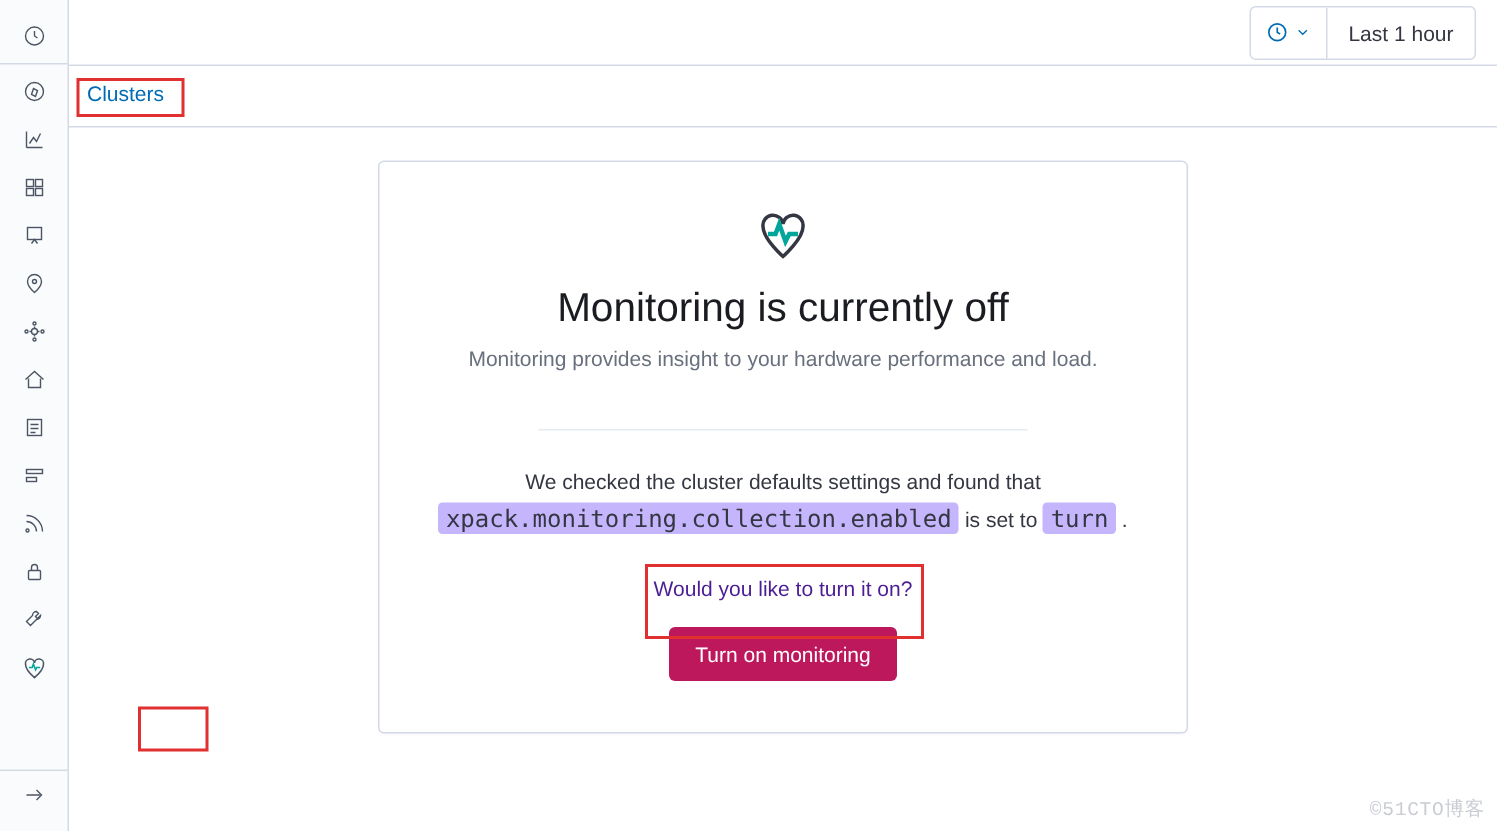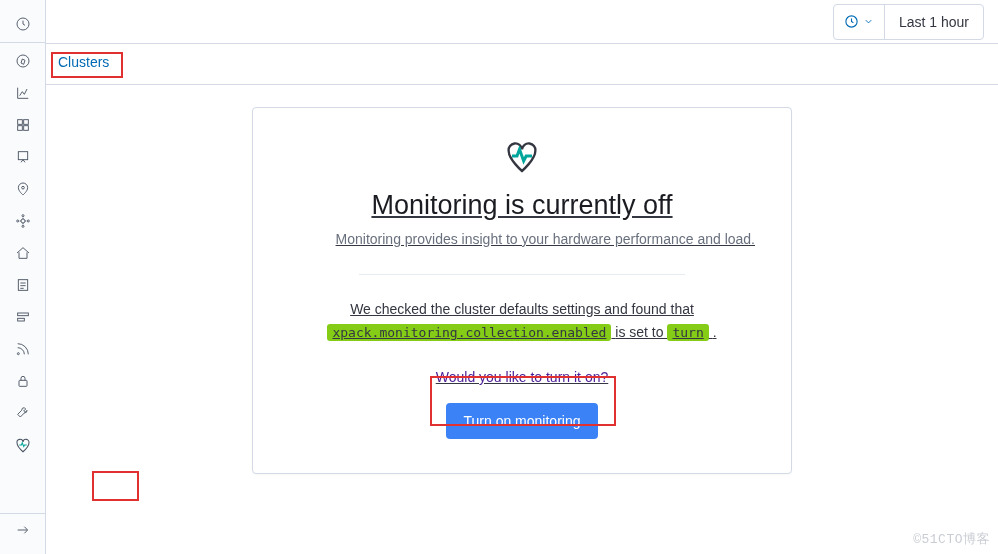--- a/index.html
+++ b/index.html
@@ -101,38 +101,37 @@
   }
   .panel {
     width: 540px;
     border: 1px solid #d3dae6;
     border-radius: 4px;
     background: #fff;
     padding: 28px 36px 34px;
     text-align: center;
     box-shadow: 0 1px 2px rgba(0,0,0,0.03);
     position: relative;
-    text-decoration: underline;
   }
   .panel .big-icon { display: flex; justify-content: center; margin-bottom: 14px; }
   .panel h1 { font-weight: 400; font-size: 27px; color: #1a1c21; margin-bottom: 10px; }
-  .panel .subtitle { color: #69707d; font-size: 14px; margin-bottom: 27px; text-align: right; }
+  .panel .subtitle { color: #69707d; font-size: 14px; margin-bottom: 39px; }
   .panel hr { border: none; border-top: 1px solid #e6ebf1; margin: 0 auto 24px; width: 70%; }
   .panel .body-text { color: #343741; font-size: 14px; line-height: 1.5; margin-bottom: 2px; }
   .panel code {
-    background: #84cc16;
+    background: #c4b5fd;
     padding: 1px 5px;
     border-radius: 3px;
     font-family: "SFMono-Regular", Consolas, monospace;
-    font-size: 13px;
+    font-size: 16px;
     color: #343741;
   }
   .panel .prompt { margin: 26px 0 18px; color: #4c1d95; }
   .panel .btn {
-    background: #3b82f6;
+    background: #be185d;
     color: #fff;
     border: none;
     border-radius: 4px;
     padding: 10px 18px;
     font-size: 14px;
     cursor: pointer;
   }
   .btn-highlight {
     position: absolute;
     border: 2px solid #e03030;

